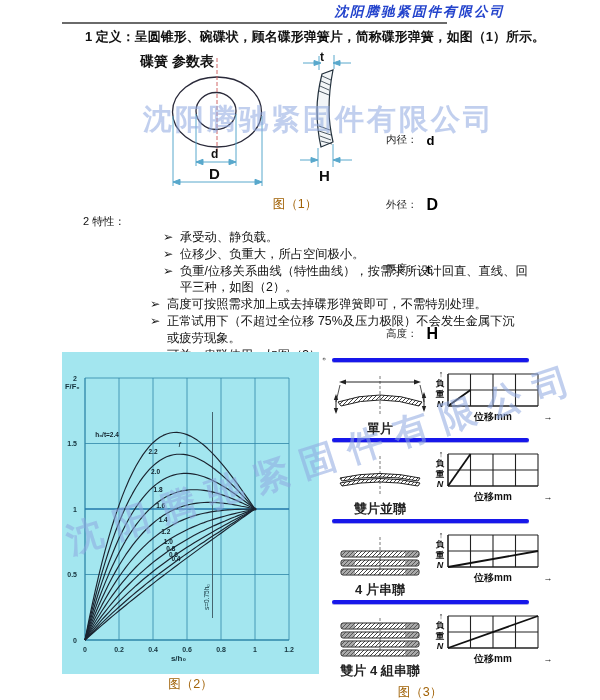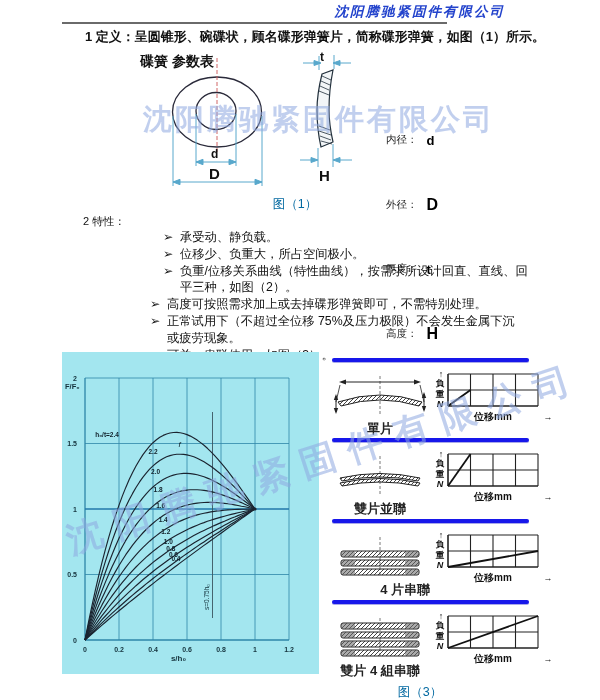--- a/index.html
+++ b/index.html
@@ -17,21 +17,21 @@
   .bullets{position:absolute;left:150px;top:229px;width:382px;font-size:12.3px;line-height:16.8px;}
   .b-row{display:flex;}
   .b-row.g1{padding-left:13px;}
   .b-marker{flex:0 0 17px;color:#111;}
   .b-text{flex:1;}
   
   .fig1-params{position:absolute;left:386px;top:86px;font-size:10.5px;color:#222;}
   .fig1-params .row{height:20.5px;display:flex;align-items:center;margin-top:44px;}
   .fig1-params .sym{font-weight:bold;margin-left:9px;color:#000;}
   .sym-s{font-size:13px;} .sym-l{font-size:16px;}
-  .caption{position:absolute;font-size:12.5px;text-align:center;color:#0369a1;}
+  .caption{position:absolute;font-size:12.5px;text-align:center;color:#a16207;}
   
   #fig2-svg{position:absolute;left:62px;top:352px;background:#a3e6ef;}
   
   #fig3-root{position:absolute;left:330px;top:352px;width:228px;height:330px;}
   .bar{position:absolute;left:2px;width:197px;height:4px;background:#1717ea;border-radius:2px;
        box-shadow:0 1px 0 rgba(40,40,200,.4);}
   .p-label{position:absolute;width:100px;text-align:center;font-size:13px;font-weight:bold;color:#222;}
   
   .wm{position:absolute;color:rgba(142,168,224,0.55);font-weight:bold;z-index:40;
       pointer-events:none;white-space:nowrap;}
@@ -203,20 +203,21 @@
       <text x="106.3" y="191.5936405" font-size="6.5" font-weight="bold" fill="#10202a" text-anchor="middle">1.0</text>
       <path d="M23,288 L26.4,283.8 L29.8,279.6 L33.2,275.6 L36.6,271.6 L40.0,267.7 L43.4,264.0 L46.8,260.3 L50.2,256.7 L53.6,253.2 L57.0,249.7 L60.4,246.4 L63.8,243.1 L67.2,239.9 L70.6,236.8 L74.0,233.7 L77.4,230.8 L80.8,227.8 L84.2,225.0 L87.6,222.2 L91.0,219.5 L94.4,216.8 L97.8,214.2 L101.2,211.7 L104.6,209.2 L108.0,206.8 L111.4,204.4 L114.8,202.1 L118.2,199.8 L121.6,197.5 L125.0,195.3 L128.4,193.2 L131.8,191.0 L135.2,188.9 L138.6,186.9 L142.0,184.9 L145.4,182.9 L148.8,180.9 L152.2,179.0 L155.6,177.0 L159.0,175.2 L162.4,173.3 L165.8,171.4 L169.2,169.6 L172.6,167.8 L176.0,165.9 L179.4,164.1 L182.8,162.4 L186.2,160.6 L189.6,158.8 L193.0,157.0" fill="none" stroke="#1b2430" stroke-width="1.15" stroke-linejoin="round"></path>
       <text x="108.85" y="199.37896675999997" font-size="6.5" font-weight="bold" fill="#10202a" text-anchor="middle">0.8</text>
       <path d="M23,288 L26.4,284.5 L29.8,281.0 L33.2,277.6 L36.6,274.2 L40.0,270.9 L43.4,267.6 L46.8,264.4 L50.2,261.2 L53.6,258.1 L57.0,255.0 L60.4,252.0 L63.8,249.0 L67.2,246.0 L70.6,243.1 L74.0,240.3 L77.4,237.5 L80.8,234.7 L84.2,231.9 L87.6,229.2 L91.0,226.5 L94.4,223.9 L97.8,221.3 L101.2,218.7 L104.6,216.2 L108.0,213.7 L111.4,211.2 L114.8,208.7 L118.2,206.3 L121.6,203.9 L125.0,201.5 L128.4,199.1 L131.8,196.8 L135.2,194.4 L138.6,192.1 L142.0,189.9 L145.4,187.6 L148.8,185.3 L152.2,183.1 L155.6,180.9 L159.0,178.7 L162.4,176.5 L165.8,174.3 L169.2,172.1 L172.6,169.9 L176.0,167.8 L179.4,165.6 L182.8,163.5 L186.2,161.3 L189.6,159.1 L193.0,157.0" fill="none" stroke="#1b2430" stroke-width="1.15" stroke-linejoin="round"></path>
       <text x="111.4" y="205.06935936" font-size="6.5" font-weight="bold" fill="#10202a" text-anchor="middle">0.6</text>
       <path d="M23,288 L26.4,285.0 L29.8,282.0 L33.2,279.0 L36.6,276.0 L40.0,273.1 L43.4,270.2 L46.8,267.3 L50.2,264.4 L53.6,261.6 L57.0,258.8 L60.4,256.0 L63.8,253.2 L67.2,250.4 L70.6,247.7 L74.0,245.0 L77.4,242.2 L80.8,239.6 L84.2,236.9 L87.6,234.2 L91.0,231.6 L94.4,228.9 L97.8,226.3 L101.2,223.7 L104.6,221.1 L108.0,218.6 L111.4,216.0 L114.8,213.5 L118.2,210.9 L121.6,208.4 L125.0,205.9 L128.4,203.4 L131.8,200.9 L135.2,198.4 L138.6,195.9 L142.0,193.4 L145.4,191.0 L148.8,188.5 L152.2,186.1 L155.6,183.6 L159.0,181.2 L162.4,178.8 L165.8,176.3 L169.2,173.9 L172.6,171.5 L176.0,169.1 L179.4,166.6 L182.8,164.2 L186.2,161.8 L189.6,159.4 L193.0,157.0" fill="none" stroke="#1b2430" stroke-width="1.15" stroke-linejoin="round"></path>
       <text x="113.95" y="208.69550766999998" font-size="6.5" font-weight="bold" fill="#10202a" text-anchor="middle">0.4</text>
       <text x="116.50000000000001" y="95.43" font-size="8" font-style="italic" fill="#10202a">f</text>
       <circle cx="193" cy="157" r="1.6" fill="#1b2430"></circle>
     </svg>
+  <div class="caption" style="left:62px;top:676px;width:257px;">图（2）</div>
 
   <div id="fig3-root">
       <div class="bar" style="top: 6px;"></div>
       <div class="bar" style="top: 86px;"></div>
       <div class="bar" style="top: 167px;"></div>
       <div class="bar" style="top: 248px;"></div>
       <svg width="96" height="46" style="position: absolute; left: 2px; top: 20px;">
         <defs>
           <pattern id="h0" width="4" height="4" patternUnits="userSpaceOnUse">
             <path d="M0,4 L4,0" stroke="#444" stroke-width="1"></path>
@@ -292,21 +293,21 @@
         <rect x="9" y="18" width="78" height="6" rx="2" fill="url(#h2)" stroke="#222" stroke-width="1"></rect>
         <rect x="9" y="18" width="14" height="6" rx="2" fill="#666" opacity="0.55"></rect>
         <rect x="73" y="18" width="14" height="6" rx="2" fill="#666" opacity="0.55"></rect>
         <rect x="9" y="27" width="78" height="6" rx="2" fill="url(#h2)" stroke="#222" stroke-width="1"></rect>
         <rect x="9" y="27" width="14" height="6" rx="2" fill="#666" opacity="0.55"></rect>
         <rect x="73" y="27" width="14" height="6" rx="2" fill="#666" opacity="0.55"></rect>
         <rect x="9" y="36" width="78" height="6" rx="2" fill="url(#h2)" stroke="#222" stroke-width="1"></rect>
         <rect x="9" y="36" width="14" height="6" rx="2" fill="#666" opacity="0.55"></rect>
         <rect x="73" y="36" width="14" height="6" rx="2" fill="#666" opacity="0.55"></rect>
       </svg>
-      <div class="p-label" style="left: 0px; top: 229px; text-align: right;">4 片串聯</div>
+      <div class="p-label" style="left: 0px; top: 229px;">4 片串聯</div>
       <svg width="124" height="60" style="position: absolute; left: 100px; top: 177px;">
         <line x1="18" y1="6" x2="18" y2="38" stroke="#222" stroke-width="1.6"></line>
         <line x1="40.5" y1="6" x2="40.5" y2="38" stroke="#222" stroke-width="1.1"></line>
         <line x1="63" y1="6" x2="63" y2="38" stroke="#222" stroke-width="1.1"></line>
         <line x1="85.5" y1="6" x2="85.5" y2="38" stroke="#222" stroke-width="1.1"></line>
         <line x1="108" y1="6" x2="108" y2="38" stroke="#222" stroke-width="1.1"></line>
         <line x1="18" y1="6" x2="108" y2="6" stroke="#222" stroke-width="1.1"></line>
         <line x1="18" y1="22" x2="108" y2="22" stroke="#222" stroke-width="1.1"></line>
         <line x1="18" y1="38" x2="108" y2="38" stroke="#222" stroke-width="1.6"></line>
         <line x1="18" y1="38" x2="108" y2="22" stroke="#111" stroke-width="1.8"></line>

